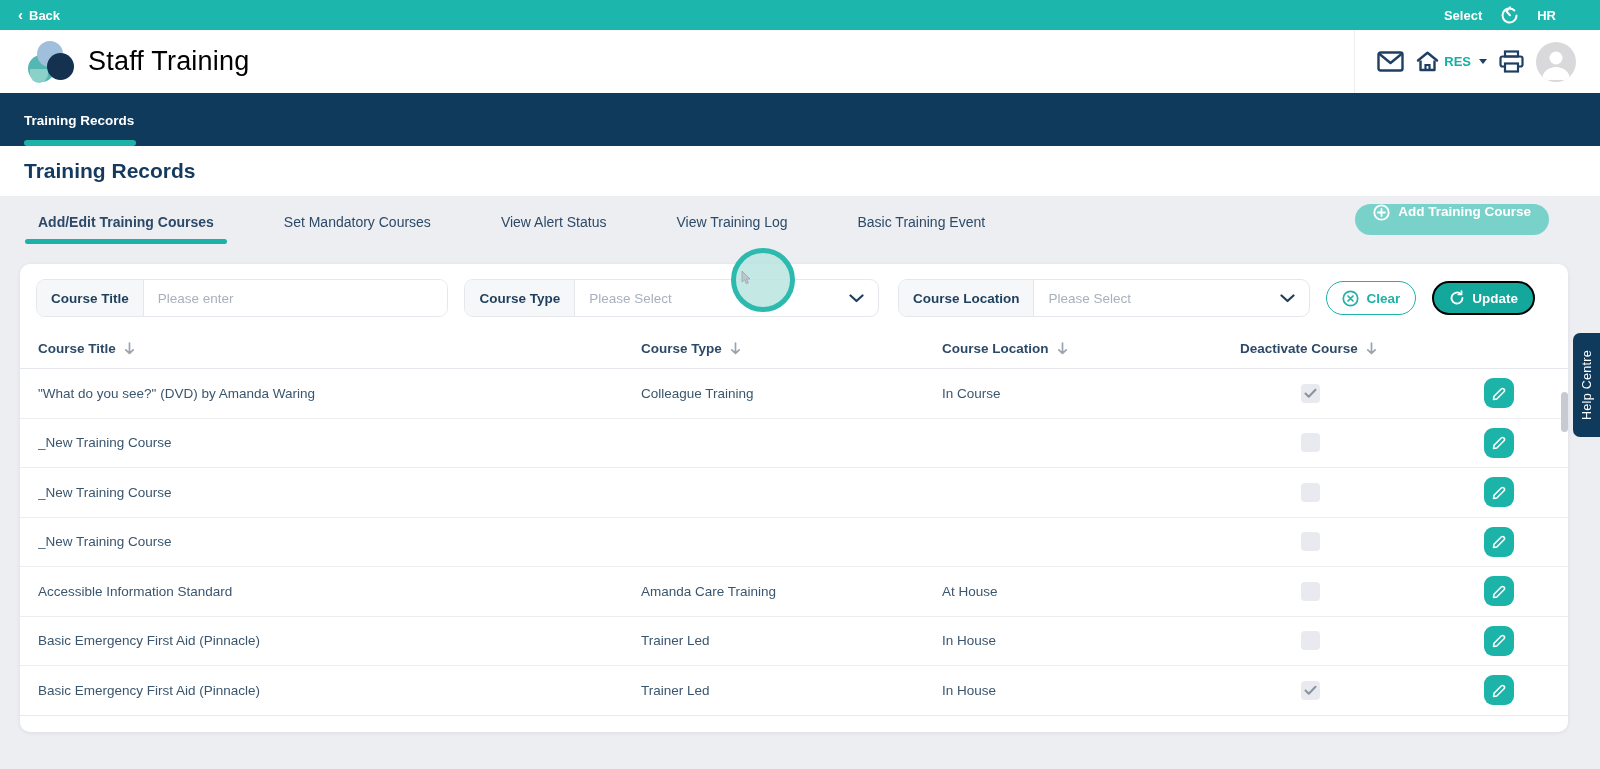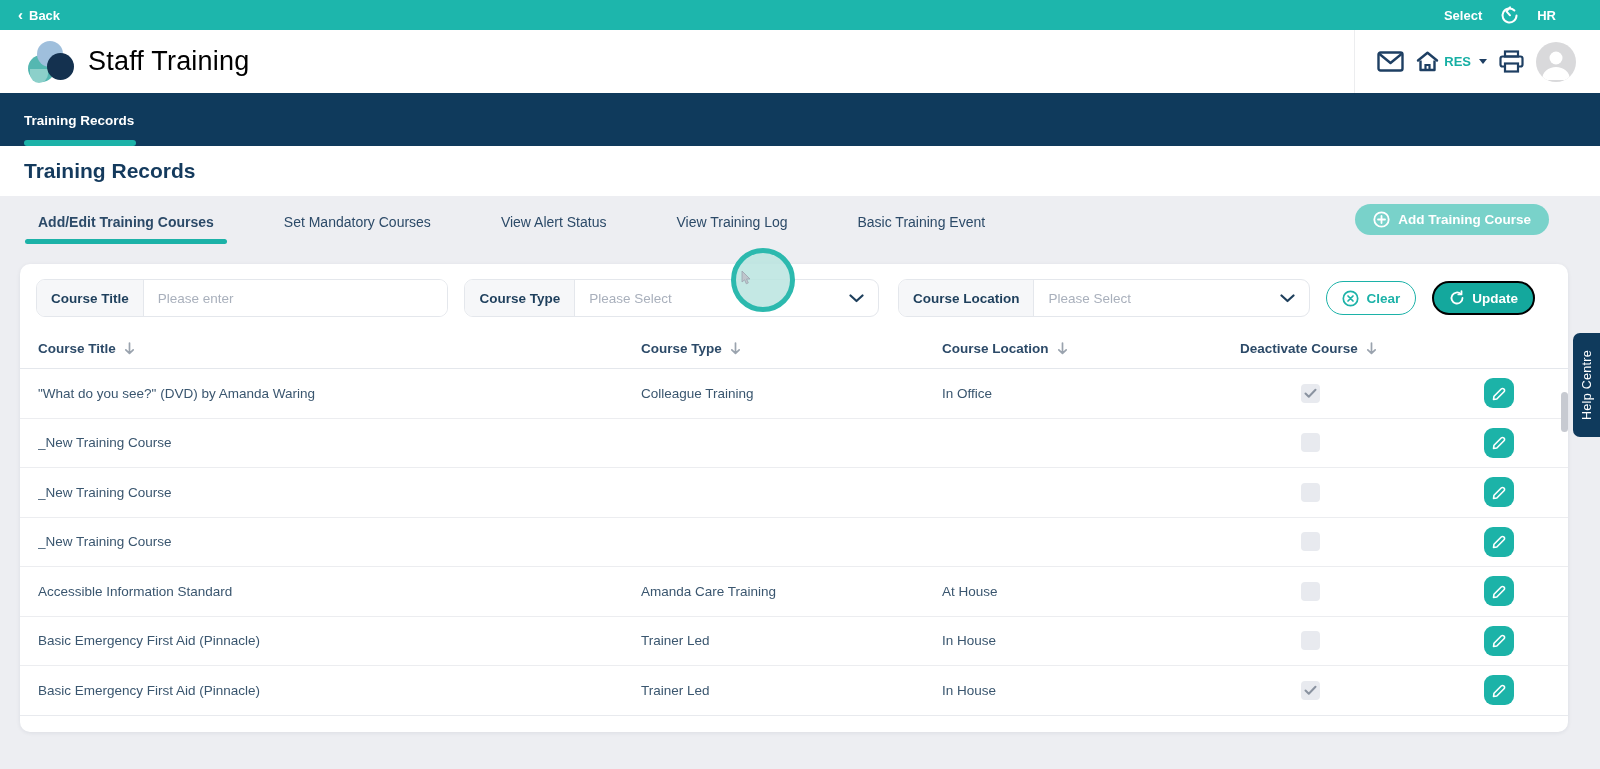--- a/index.html
+++ b/index.html
@@ -52,21 +52,21 @@
 
   .tabs-row { display:flex; align-items:flex-start; padding:8px 51px 0 25px; height:62px;gap:44px; }
   .tab { position:relative; font-size:14px; color:#2C4A68; padding:10px 13px 14px 13px;
     cursor:pointer; white-space:nowrap; }
   .tab .tab-underline { display:none; position:absolute; left:0; right:0; bottom:0; height:5px;
     background:#1CB2A8; border-radius:3px; }
   .tab.active { font-weight:700; }
   .tab.active .tab-underline { display:block; }
   .add-course-btn { margin-left:auto; height:31px; background:#79D2CA; border:none; color:#fff;
     font-family:inherit; font-size:13.5px; font-weight:700; border-radius:16px; padding:0 18px;
-    display:flex; align-items:center; gap:8px; cursor:pointer; }
+    display:flex; align-items:flex-start; gap:8px; cursor:pointer; }
 
   
   .card { margin:6px 32px 0 20px; width:1548px; background:#fff; border-radius:10px;
     box-shadow:0 1px 4px rgba(20,40,70,0.08); padding-bottom:16px; }
 
   .filter-bar { display:flex; align-items:center; padding:15px 33px 12px 16px; gap:16px; }
   .filter-field { display:flex; align-items:stretch; height:38px; border:1px solid #E4E7EC;
     border-radius:9px; background:#fff; overflow:hidden; }
   .ff-title { width:415px; } .ff-type { width:417px; margin-left:0; } .ff-loc { width:415px; margin-left:3px; }
   .filter-label { display:flex; align-items:center; padding:0 14px; background:#F6F7F9;
@@ -312,21 +312,21 @@
         </span>
       </div>
       <div></div>
     </div>
 
     <div>
 
         <div class="table-grid trow">
           <div class="cell">"What do you see?" (DVD) by Amanda Waring</div>
           <div class="cell">Colleague Training</div>
-          <div class="cell">In Office</div>
+          <div class="cell">In Course</div>
           <div>
             <span class="checkbox checked">
               <svg width="13" height="11" viewBox="0 0 13 11" fill="none">
                 <path d="M1.5 5.5 4.8 8.8 11.5 1.8" stroke="#8A93A0" stroke-width="2" stroke-linecap="round" stroke-linejoin="round"></path>
               </svg>
             </span>
           </div>
           <div>
             <button class="edit-btn">
               <svg width="17" height="17" viewBox="0 0 17 17" fill="none">

